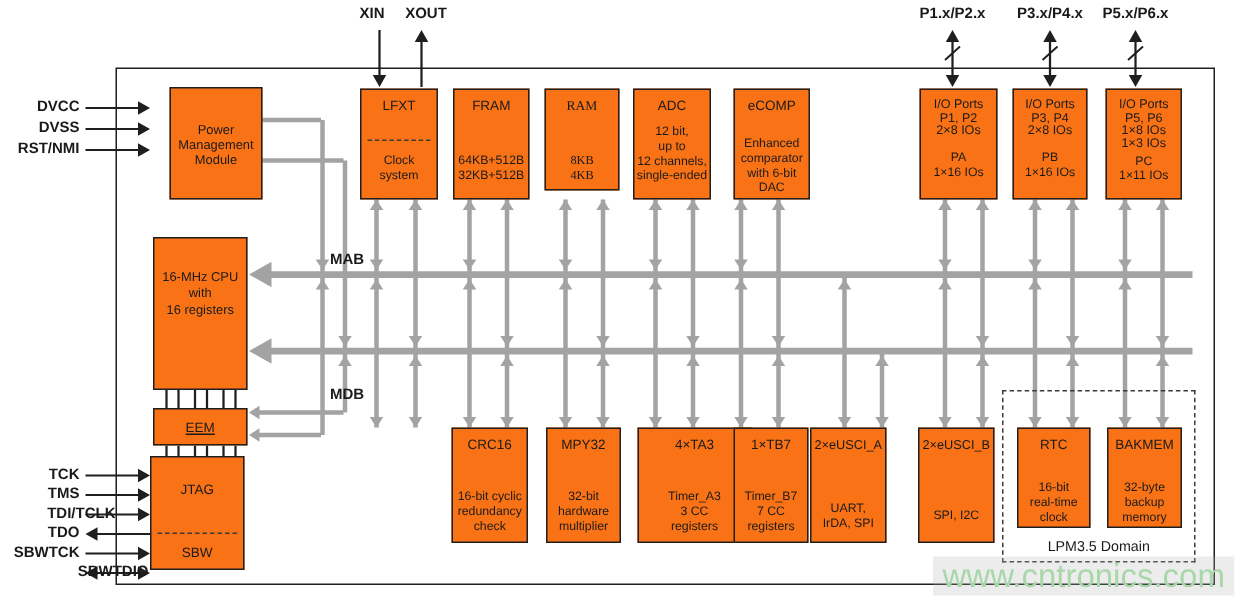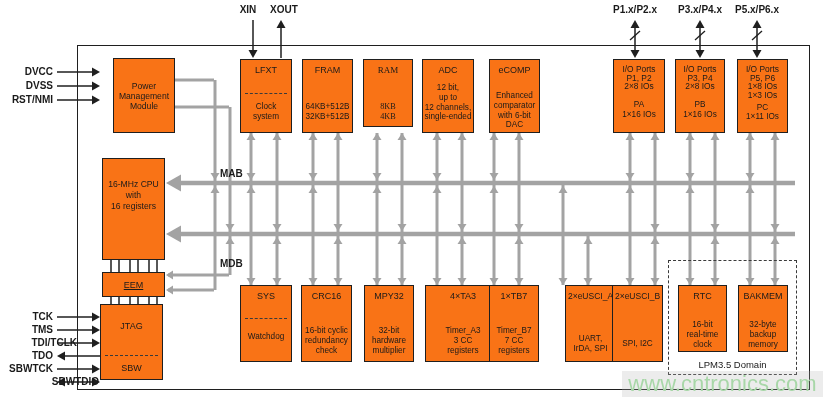--- a/index.html
+++ b/index.html
@@ -255,25 +255,20 @@
   </div>
   <div class="box" style="left:737px;top:59px;width:51px;height:74px;">
     <div class="title io-title">I/O Ports
 P5, P6
 1×8 IOs
 1×3 IOs</div>
     <div class="body" style="top:43px;line-height:9.2px;">PC
 1×11 IOs</div>
   </div>
 
-  <div class="box" style="left:240px;top:285px;width:52px;height:77px;">
-    <div class="title">SYS</div>
-    <div class="dash" style="top:32px;"></div>
-    <div class="body" style="top:46px;">Watchdog</div>
-  </div>
   <div class="box" style="left:301px;top:285px;width:51px;height:77px;">
     <div class="title">CRC16</div>
     <div class="body" style="top:40px;">16-bit cyclic
 redundancy
 check</div>
   </div>
   <div class="box" style="left:364px;top:285px;width:50px;height:77px;">
     <div class="title">MPY32</div>
     <div class="body" style="top:40px;">32-bit
 hardware
@@ -284,21 +279,21 @@
     <div class="body" style="top:40px;">Timer_A3
 3 CC
 registers</div>
   </div>
   <div class="box" style="left:489px;top:285px;width:50px;height:77px;">
     <div class="title">1×TB7</div>
     <div class="body" style="top:40px;">Timer_B7
 7 CC
 registers</div>
   </div>
-  <div class="box" style="left:565px;top:285px;width:51px;height:77px;">
+  <div class="box" style="left:540px;top:285px;width:51px;height:77px;">
     <div class="title small-title">2×eUSCI_A</div>
     <div class="body" style="top:48px;">UART,
 IrDA, SPI</div>
   </div>
   <div class="box" style="left:612px;top:285px;width:51px;height:77px;">
     <div class="title small-title">2×eUSCI_B</div>
     <div class="body" style="top:53px;">SPI, I2C</div>
   </div>
 
   <div class="lpm">

